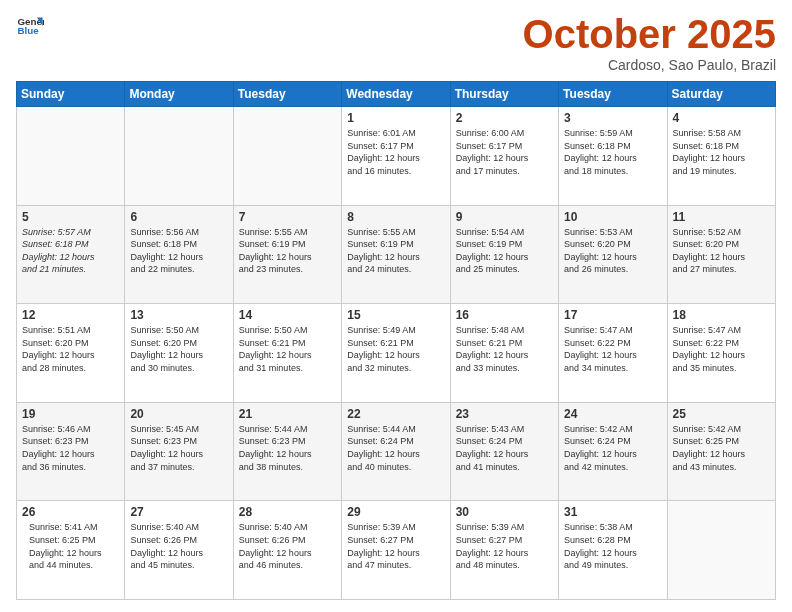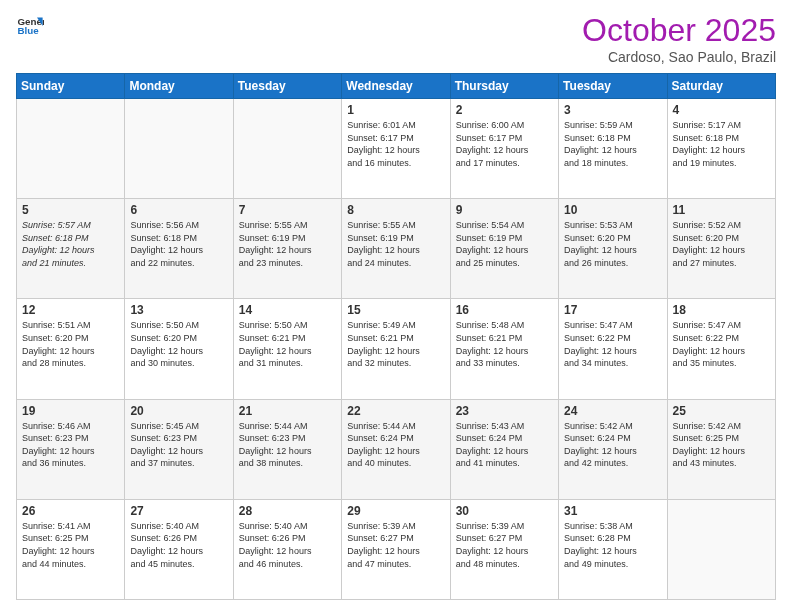--- a/index.html
+++ b/index.html
@@ -29,23 +29,23 @@
       gap: 4px;
     }
     .logo-icon {
       width: 28px;
       height: 28px;
     }
     .title-block {
       text-align: right;
     }
     .month-title {
-      font-size: 32px;
-      font-weight: normal;
-      color: #a21caf;
+      font-size: 40px;
+      font-weight: bold;
+      color: #c2410c;
     }
     .location {
       font-size: 14px;
       color: #555;
     }
     .calendar {
       flex: 1;
       border: 1px solid #ccc;
       border-collapse: collapse;
       width: 100%;
@@ -140,21 +140,21 @@
           </td>
           <td>
             <div class="day-num">3</div>
             <div class="cell-info" style="white-space: pre-line;">Sunrise: 5:59 AM
 Sunset: 6:18 PM
 Daylight: 12 hours
 and 18 minutes.</div>
           </td>
           <td>
             <div class="day-num">4</div>
-            <div class="cell-info" style="white-space: pre-line;">Sunrise: 5:17 AM
+            <div class="cell-info" style="white-space: pre-line;">Sunrise: 5:58 AM
 Sunset: 6:18 PM
 Daylight: 12 hours
 and 19 minutes.</div>
           </td>
         </tr>
         <tr>
           <td>
             <div class="day-num">5</div>
             <div class="cell-info" style="white-space: pre-line; font-style: italic;">Sunrise: 5:57 AM
 Sunset: 6:18 PM
@@ -302,21 +302,21 @@
             <div class="day-num">25</div>
             <div class="cell-info" style="white-space: pre-line;">Sunrise: 5:42 AM
 Sunset: 6:25 PM
 Daylight: 12 hours
 and 43 minutes.</div>
           </td>
         </tr>
         <tr>
           <td>
             <div class="day-num">26</div>
-            <div class="cell-info" style="white-space: pre-line;">Sunrise: 5:41 AM
+            <div class="cell-info" style="white-space: pre-line; margin-left: 7px;">Sunrise: 5:41 AM
 Sunset: 6:25 PM
 Daylight: 12 hours
 and 44 minutes.</div>
           </td>
           <td>
             <div class="day-num">27</div>
             <div class="cell-info" style="white-space: pre-line;">Sunrise: 5:40 AM
 Sunset: 6:26 PM
 Daylight: 12 hours
 and 45 minutes.</div>

